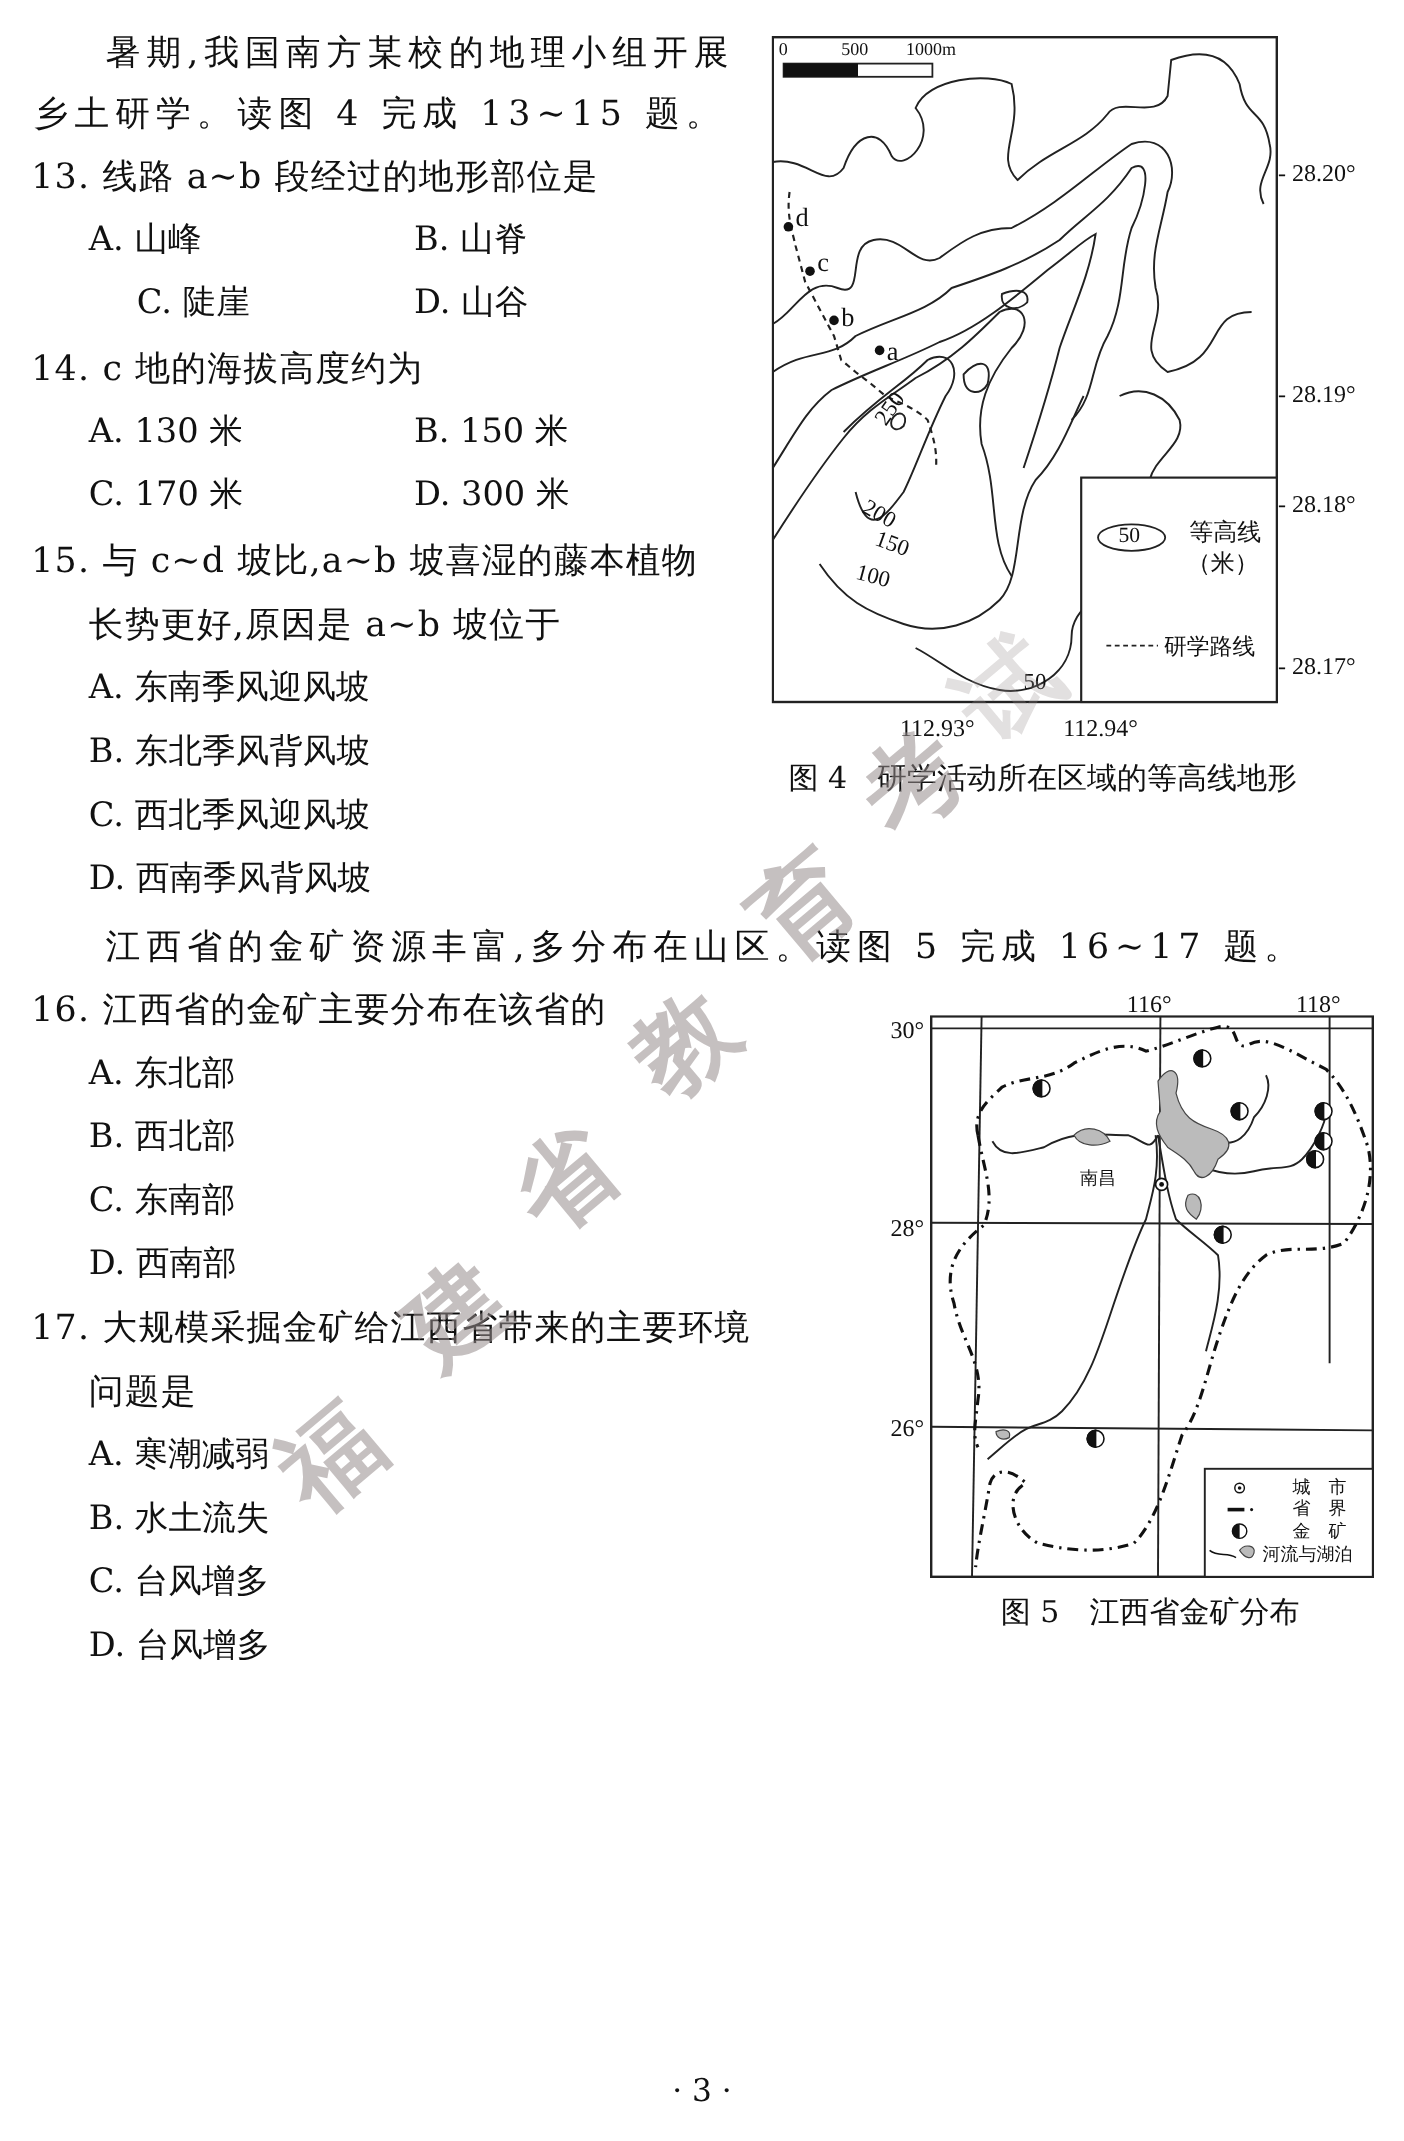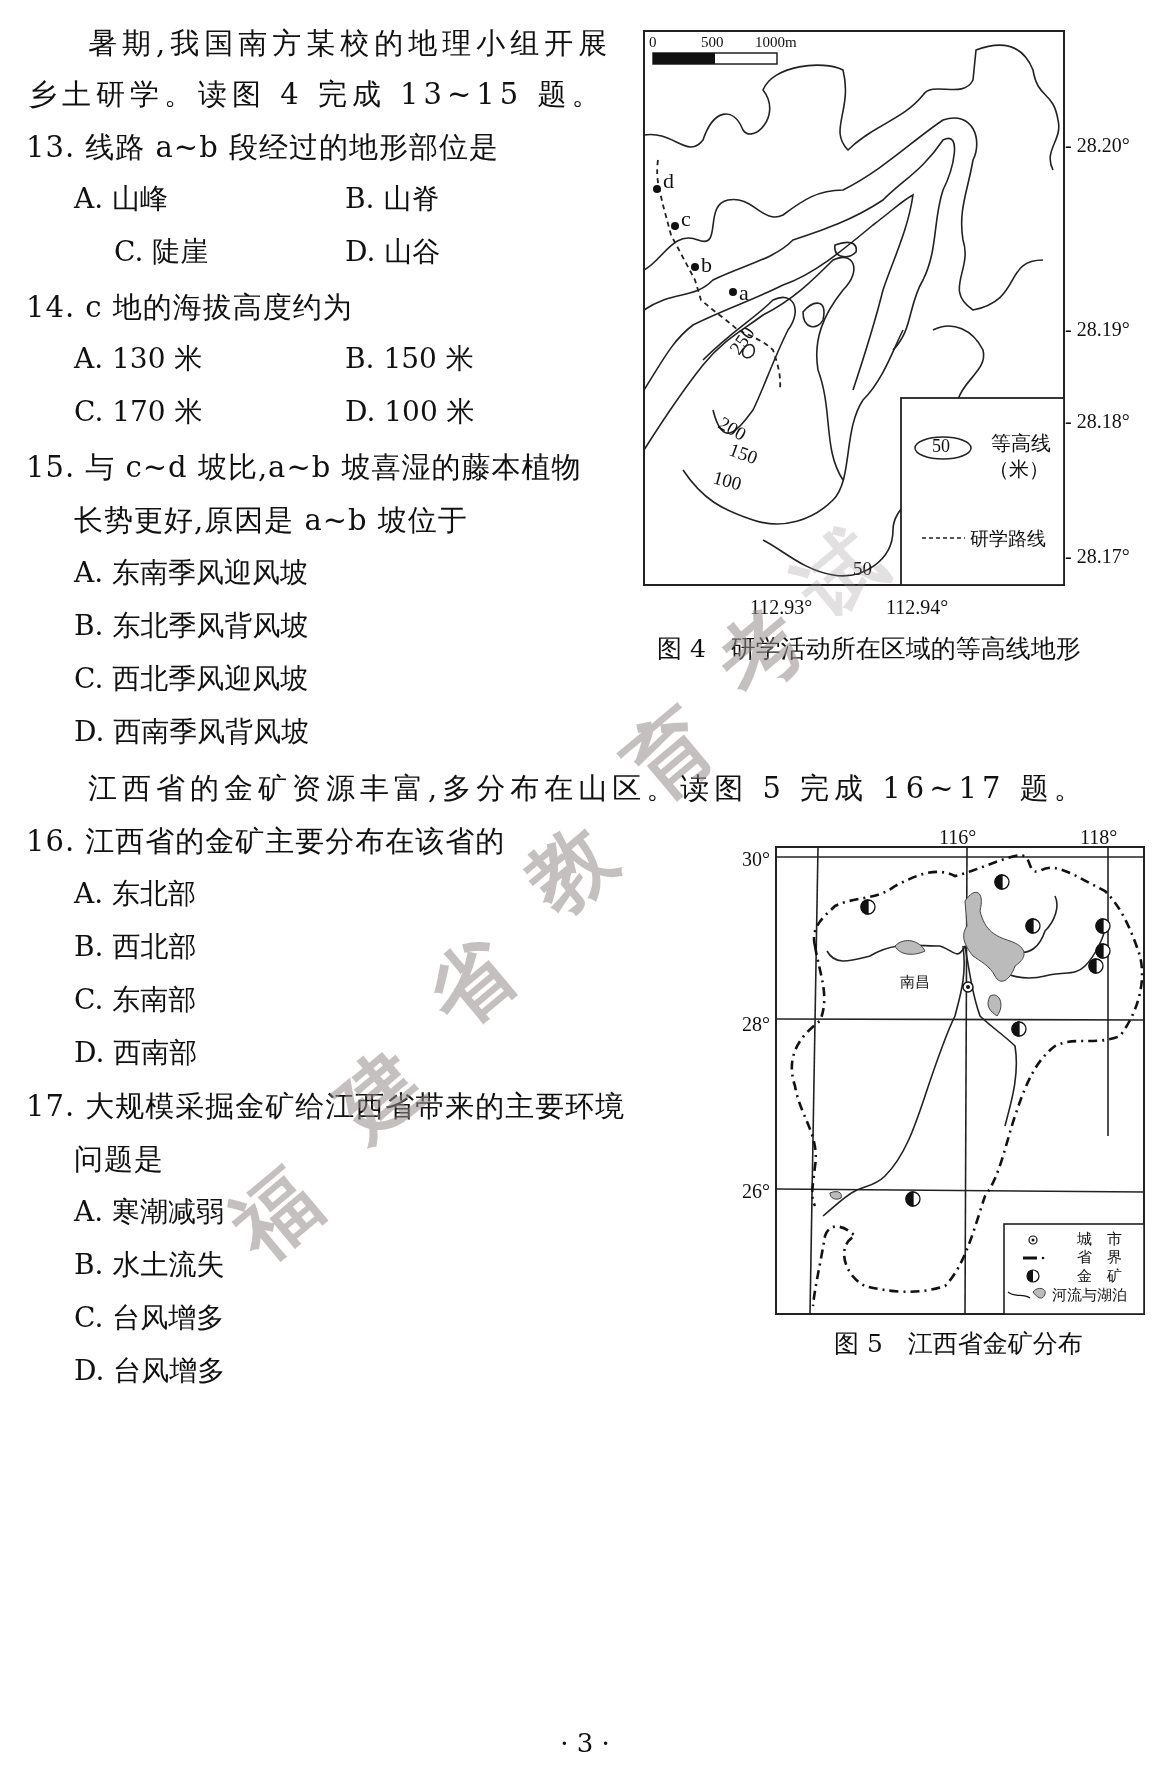--- a/index.html
+++ b/index.html
@@ -23,21 +23,21 @@
 <div class="line" style="left:26px;top:130px;">13. 线路 a~b 段经过的地形部位是</div>
 <div class="opt" style="left:74px;top:182px;">A. 山峰</div>
 <div class="opt" style="left:345px;top:182px;">B. 山脊</div>
 <div class="opt" style="left:74px;top:235px;margin-left:40px;">C. 陡崖</div>
 <div class="opt" style="left:345px;top:235px;">D. 山谷</div>
 
 <div class="line" style="left:26px;top:290px;">14. c 地的海拔高度约为</div>
 <div class="opt" style="left:74px;top:342px;">A. 130 米</div>
 <div class="opt" style="left:345px;top:342px;">B. 150 米</div>
 <div class="opt" style="left:74px;top:395px;">C. 170 米</div>
-<div class="opt" style="left:345px;top:395px;">D. 100 米</div>
+<div class="opt" style="left:345px;top:395px;">D. 300 米</div>
 
 <div class="line" style="left:26px;top:450px;">15. 与 c~d 坡比,a~b 坡喜湿的藤本植物</div>
 <div class="line" style="left:74px;top:503px;text-align:right;">长势更好,原因是 a~b 坡位于</div>
 <div class="opt" style="left:74px;top:556px;">A. 东南季风迎风坡</div>
 <div class="opt" style="left:74px;top:609px;">B. 东北季风背风坡</div>
 <div class="opt" style="left:74px;top:662px;">C. 西北季风迎风坡</div>
 <div class="opt" style="left:74px;top:715px;">D. 西南季风背风坡</div>
 
 <div style="position:absolute;left:643px;top:30px;width:430px;height:560px;">
   <svg width="430" height="560" viewBox="0 0 430 560">

